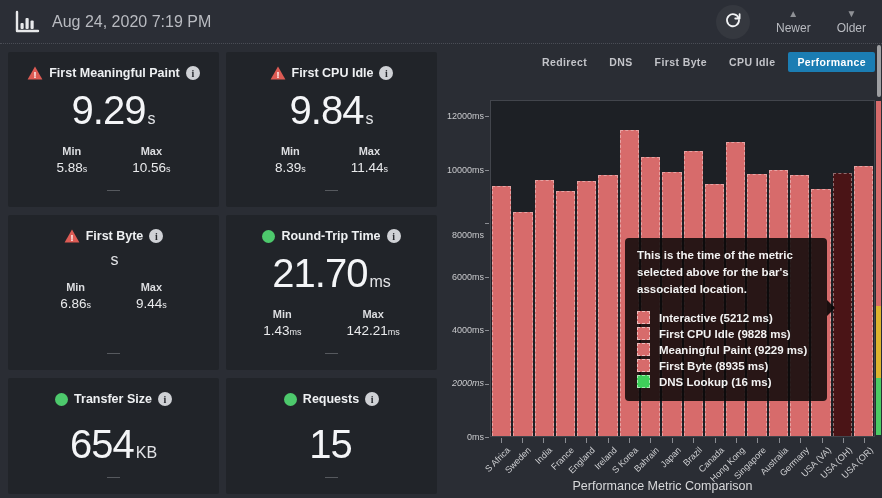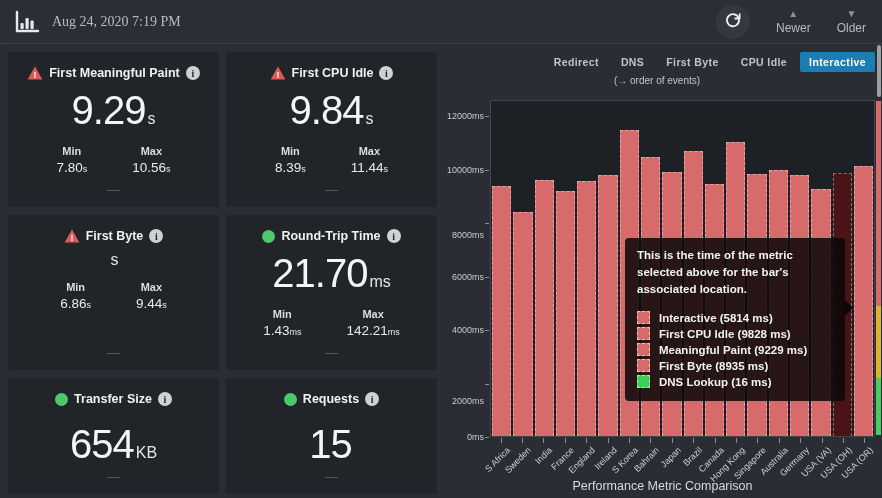--- a/index.html
+++ b/index.html
@@ -9,21 +9,21 @@
     background:#2a2d34; color:#e9eaec; overflow:hidden; position:relative;
   }
   #app { position:absolute; inset:0; width:882px; height:498px; }
 
   
   #header { position:absolute; left:0; top:0; width:882px; height:44px;
     background:#2b2e36; border-bottom:1px dotted #4a4d55; display:flex; align-items:center; }
   .h-icon { margin:0 12px 0 14px; display:flex; align-items:center; }
   .h-text { display:flex; flex-direction:column; justify-content:center; }
   .h-title { font-size:18px; font-weight:bold; color:#f2f3f5; letter-spacing:.2px; }
-  .h-date  { font-size:14px; color:#b9bbc1; margin-top:1px;font-family:Liberation Serif, serif; }
+  .h-date  { font-size:16px; color:#b9bbc1; margin-top:1px; }
   .h-right { margin-left:auto; display:flex; align-items:center; gap:26px; padding-right:16px; }
   .refresh-btn { width:34px; height:34px; border-radius:50%; background:#35383f;
     display:flex; align-items:center; justify-content:center; cursor:pointer; }
   .pager { display:flex; flex-direction:column; align-items:center; cursor:pointer; }
   .pager .tri { font-size:10px; color:#8f9196; line-height:10px; }
   .pager .lbl { font-size:12px; color:#b9bbc1; margin-top:2px; }
 
   
   #cards { position:absolute; left:0; top:44px; width:437px; height:454px;
     display:grid; grid-template-columns:211px 211px; grid-template-rows:155px 155px 116px;
@@ -65,21 +65,21 @@
   .xlabel { position:absolute; top:401px; font-size:9px; color:#cfd0d3; white-space:nowrap;
     transform:translateX(-100%) rotate(-45deg); transform-origin:100% 0; }
   #edgeStrip { position:absolute; left:439px; top:57px; width:5px; height:336px; }
   #edgeStrip div { position:absolute; left:0; width:5px; }
   #chartTitle { position:absolute; bottom:5px; left:33px; width:385px; text-align:center;
     font-size:12.5px; color:#d8d9db;margin-top:16px; }
   #scrollThumb { position:absolute; left:440px; top:1px; width:4px; height:52px;
     background:#9e9fa2; border-radius:2px; }
 
   
-  #tooltip { position:absolute; left:188px; top:194px; width:220px;
+  #tooltip { position:absolute; left:188px; top:194px; width:202px;
     background:rgba(10,8,8,.86); border-radius:4px; padding:9px 12px 10px; z-index:5; }
   #tooltip .tip-text { font-size:11.5px; font-weight:600; color:#f2f2f2; line-height:17px; }
   .tip-items { margin-top:13px; }
   .tip-row { display:flex; align-items:center; margin:3px 0; }
   .tip-sq { width:13px; height:13px; border:1px dashed rgba(255,255,255,.55); margin-right:9px; flex:none; }
   .tip-label { font-size:11.5px; font-weight:600; color:#f2f2f2; white-space:nowrap; }
   #tipArrow { position:absolute; right:-8px; top:62px; width:0; height:0;
     border-top:8px solid transparent; border-bottom:8px solid transparent;
     border-left:8px solid rgba(10,8,8,.92); }
 </style>
@@ -132,21 +132,21 @@
       <span class="card-label">First Meaningful Paint</span>
       <span class="info">i</span>
     </div>
     <div class="card-value">
       <span class="cv-num">9.29</span>
       <span class="cv-unit">s</span>
     </div>
     <div class="minmax">
       <div class="mm-col">
             <span class="mm-label">Min</span>
-        <span class="mm-val"><span>7.80</span><span class="mm-unit">s</span></span>
+        <span class="mm-val"><span>5.88</span><span class="mm-unit">s</span></span>
           </div>
       <div class="mm-col">
             <span class="mm-label">Max</span>
         <span class="mm-val"><span>10.56</span><span class="mm-unit">s</span></span>
           </div>
     </div>
     <div class="card-footer">—</div>
       </div>
       <div class="card">
     <div class="card-title">
@@ -250,23 +250,22 @@
     <div class="card-footer">—</div>
       </div>
     </div>
 
   <div id="chartPanel">
     <div id="tabs">
         <div class="tab">Redirect</div>
         <div class="tab">DNS</div>
         <div class="tab">First Byte</div>
         <div class="tab">CPU Idle</div>
-        <div class="tab active">Interactive</div>
-      </div>
-    <div id="orderNote">(→ order of events)</div>
+        <div class="tab active">Performance</div>
+      </div>
     <div id="plot">
       <div id="bars">
           <div class="bar" style="height: 250px; background: rgb(215, 107, 107);"></div>
           <div class="bar" style="height: 224px; background: rgb(215, 107, 107);"></div>
           <div class="bar" style="height: 256px; background: rgb(215, 107, 107);"></div>
           <div class="bar" style="height: 245px; background: rgb(215, 107, 107);"></div>
           <div class="bar" style="height: 255px; background: rgb(215, 107, 107);"></div>
           <div class="bar" style="height: 261px; background: rgb(215, 107, 107);"></div>
           <div class="bar" style="height: 306px; background: rgb(215, 107, 107);"></div>
           <div class="bar" style="height: 279px; background: rgb(215, 107, 107);"></div>
@@ -278,21 +277,21 @@
           <div class="bar" style="height: 266px; background: rgb(215, 107, 107);"></div>
           <div class="bar" style="height: 261px; background: rgb(215, 107, 107);"></div>
           <div class="bar" style="height: 247px; background: rgb(215, 107, 107);"></div>
           <div class="bar" style="height: 263px; background: rgb(74, 20, 22);"></div>
           <div class="bar" style="height: 270px; background: rgb(215, 107, 107);"></div>
         </div>
     </div>
     <div id="yAxis">
         <span class="ytick-label" style="left: 0px; top: 388px;">0ms</span>
         <span class="ytick-mark" style="left: 48px; top: 393px;"></span>
-        <span class="ytick-label" style="left: 0px; top: 352px;">2000ms</span>
+        <span class="ytick-label" style="left: 0px; top: 334px; font-style: italic;">2000ms</span>
         <span class="ytick-mark" style="left: 48px; top: 339.508px;"></span>
         <span class="ytick-label" style="left: 0px; top: 281.016px;">4000ms</span>
         <span class="ytick-mark" style="left: 48px; top: 286.016px;"></span>
         <span class="ytick-label" style="left: 0px; top: 227.524px;">6000ms</span>
         <span class="ytick-mark" style="left: 48px; top: 232.524px;"></span>
         <span class="ytick-label" style="left: 0px; top: 186px;">8000ms</span>
         <span class="ytick-mark" style="left: 48px; top: 179.032px;"></span>
         <span class="ytick-label" style="left: 0px; top: 120.54px;">10000ms</span>
         <span class="ytick-mark" style="left: 48px; top: 125.54px;"></span>
         <span class="ytick-label" style="left: 0px; top: 67.0476px;">12000ms</span>
@@ -342,21 +341,21 @@
         <div style="top: 276.821px; height: 56.969px; background: rgb(76, 203, 99);"></div>
       </div>
     <div id="scrollThumb"></div>
     <div id="chartTitle">Performance Metric Comparison</div>
 
     <div id="tooltip">
       <div class="tip-text">This is the time of the metric selected above for the bar's associated location.</div>
       <div class="tip-items">
           <div class="tip-row">
             <span class="tip-sq" style="background:#d76b6b"></span>
-    <span class="tip-label">Interactive (5814 ms)</span>
+    <span class="tip-label">Interactive (5212 ms)</span>
           </div>
           <div class="tip-row">
             <span class="tip-sq" style="background:#d76b6b"></span>
     <span class="tip-label">First CPU Idle (9828 ms)</span>
           </div>
           <div class="tip-row">
             <span class="tip-sq" style="background:#d76b6b"></span>
     <span class="tip-label">Meaningful Paint (9229 ms)</span>
           </div>
           <div class="tip-row">

